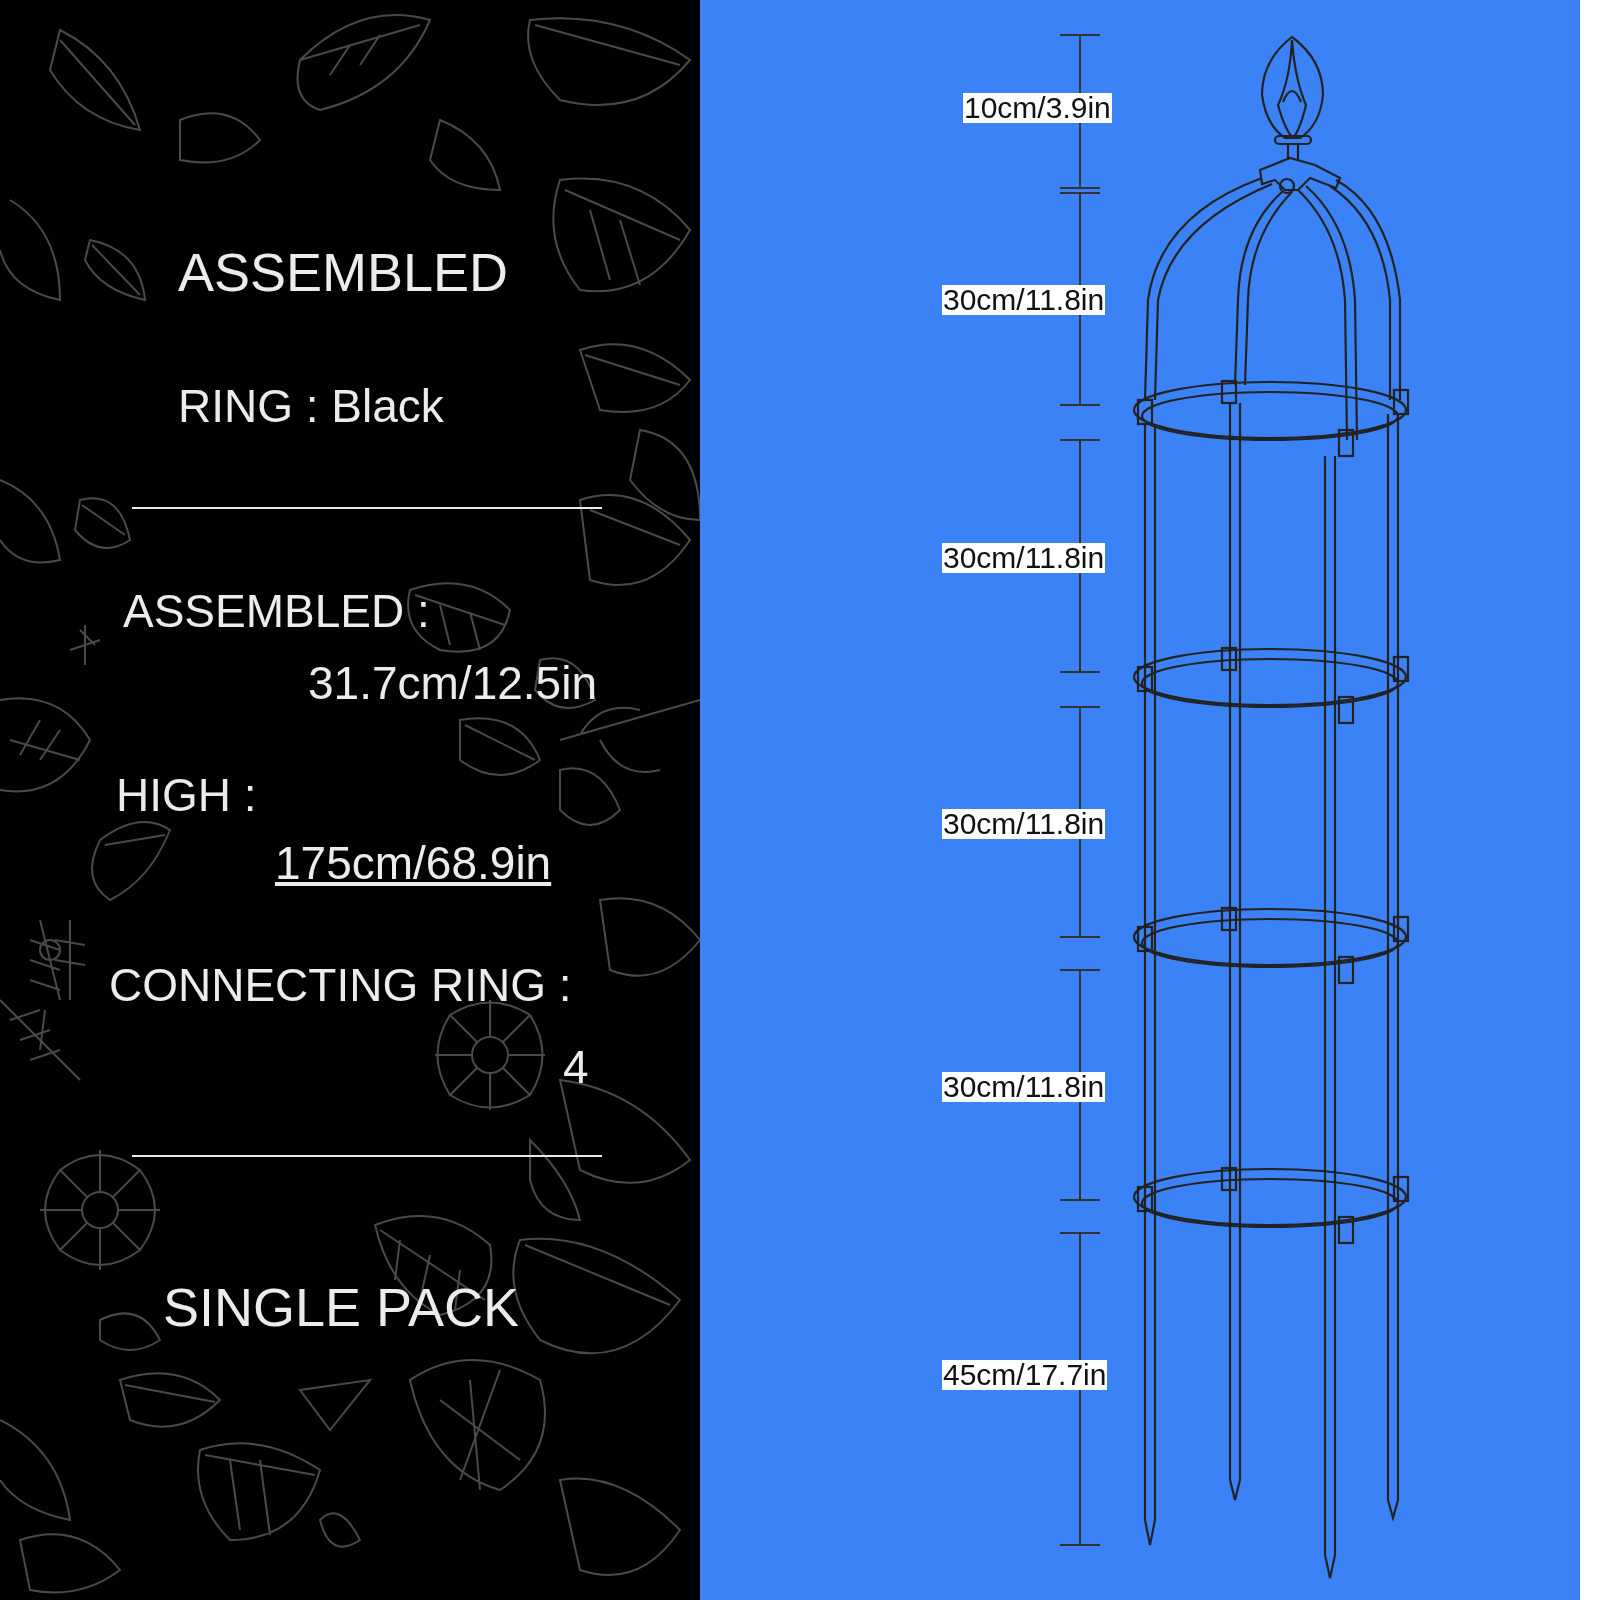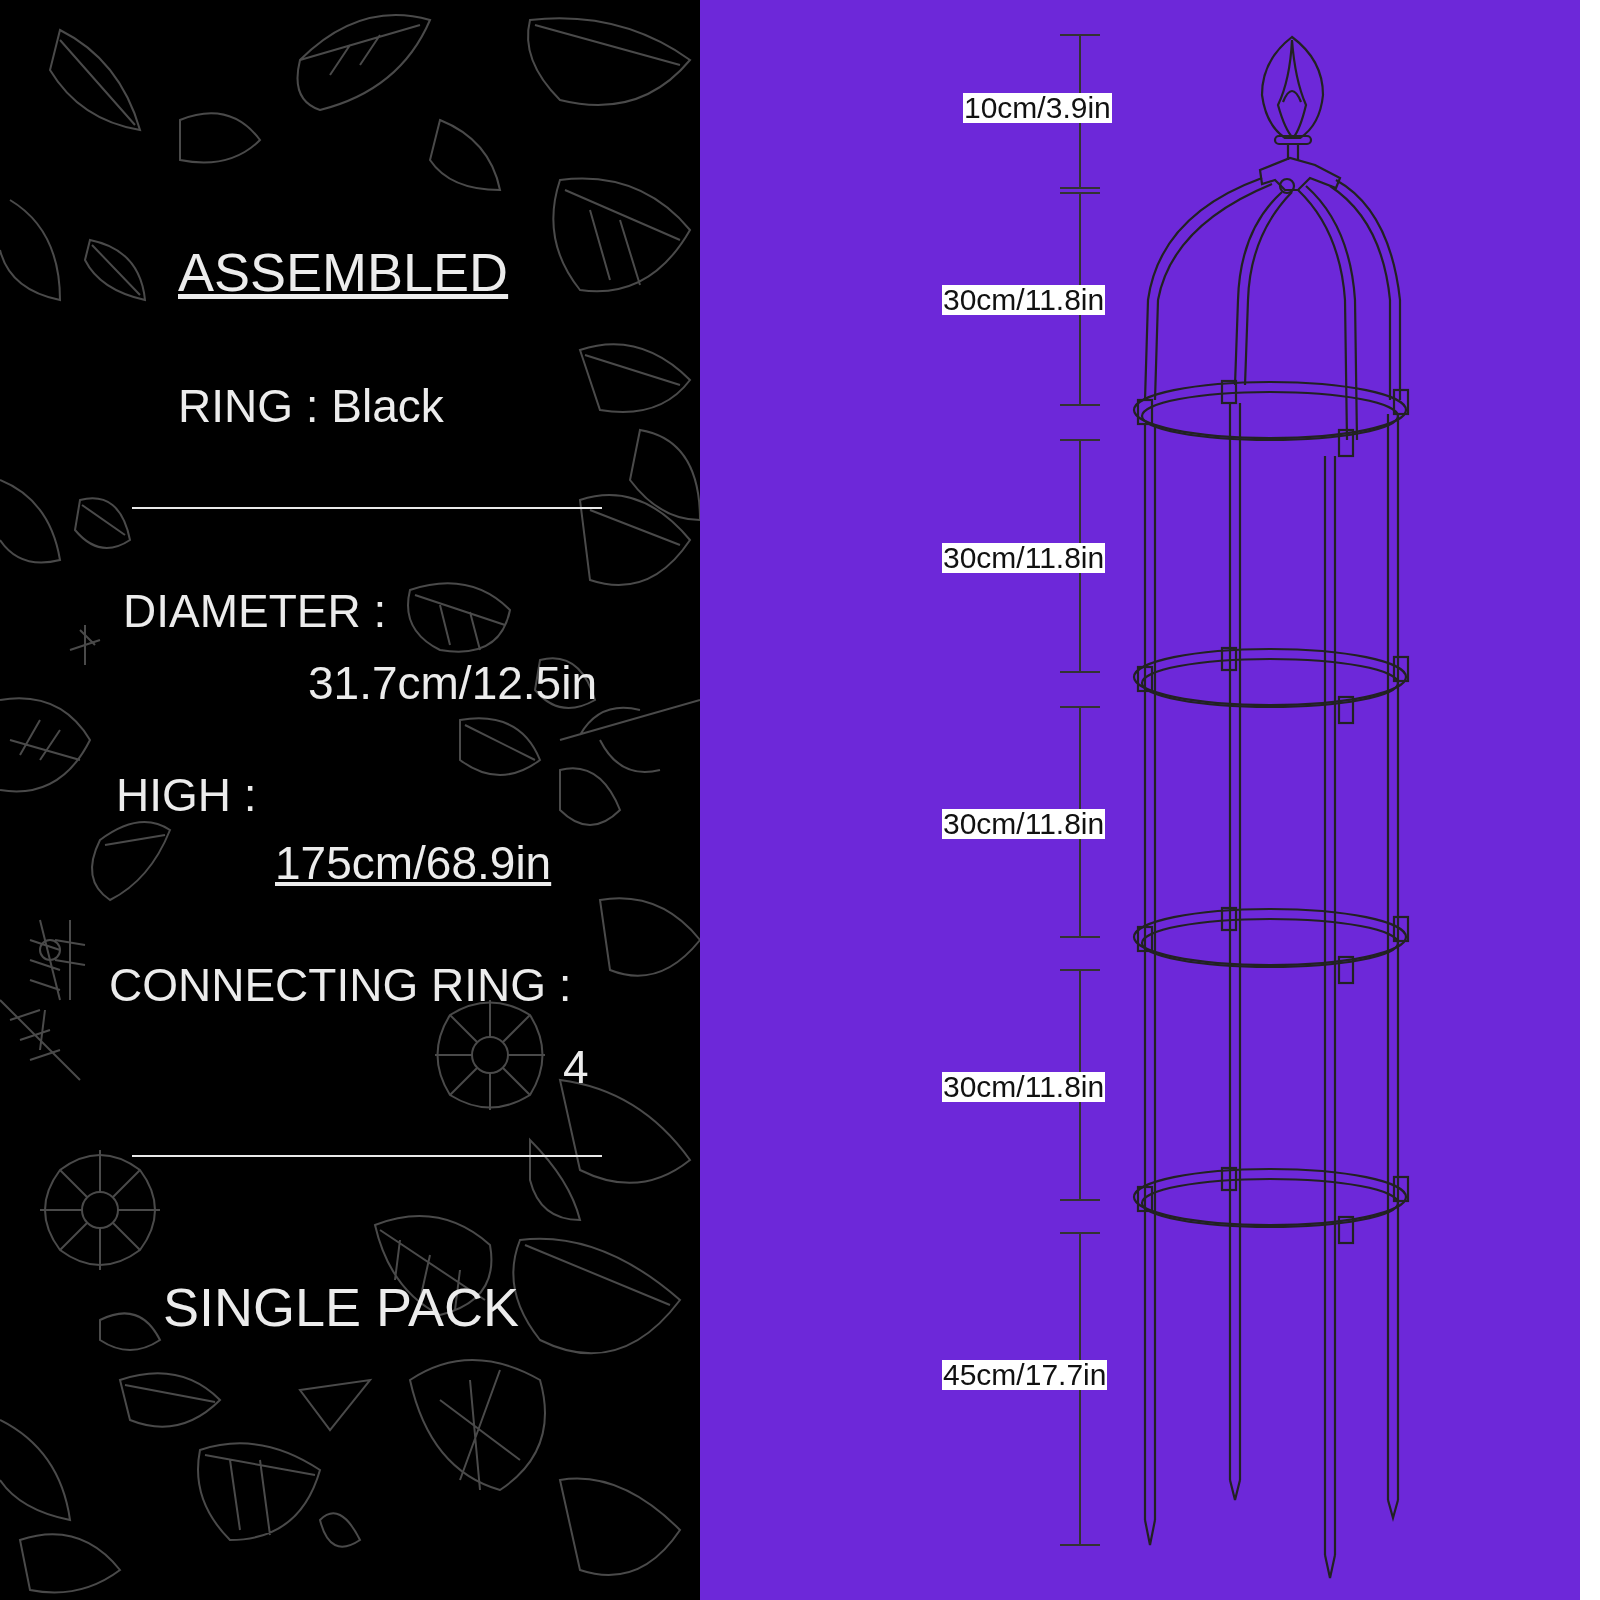--- a/index.html
+++ b/index.html
@@ -3,21 +3,21 @@
 <meta charset="utf-8">
 <style>
   html, body { margin: 0; padding: 0; }
   body { width: 1600px; height: 1600px; position: relative; overflow: hidden; background: #ffffff; font-family: "Liberation Sans", sans-serif; }
   .left-panel { position: absolute; left: 0; top: 0; width: 700px; height: 1600px; background: #000000; overflow: hidden; }
   .left-panel svg.deco { position: absolute; left: 0; top: 0; }
   .txt { position: absolute; color: #ececec; white-space: nowrap; font-family: "Liberation Sans", sans-serif; line-height: 1; }
   .title { font-size: 54px; }
   .spec { font-size: 46px; }
   .divider { position: absolute; height: 2px; background: #e8e8e8; }
-  .right-panel { position: absolute; left: 700px; top: 0; width: 880px; height: 1600px; background: #6d28d9; }
+  .right-panel { position: absolute; left: 700px; top: 0; width: 880px; height: 1600px; background: #3b82f6; }
   .dim-label { position: absolute; color: #111; font-size: 30px; white-space: nowrap; background: #fff; padding: 0 1px; line-height: 1; font-family: "Liberation Sans", sans-serif; }
   svg.drawing { position: absolute; left: 0; top: 0; }
 </style>
 </head>
 <body>
 
 <div class="left-panel">
   <svg class="deco" width="700" height="1600" viewBox="0 0 700 1600" fill="none" stroke="#4a4a4a" stroke-width="2">
 
     <path d="M300 60 Q360 0 430 20 Q400 90 320 110 Q290 100 300 60Z"></path>
@@ -71,25 +71,25 @@
     <path d="M0 1420 Q60 1450 70 1520 Q20 1510 0 1480"></path>
     <path d="M410 1380 Q470 1340 540 1380 Q560 1450 500 1490 Q430 1470 410 1380Z"></path>
     <path d="M470 1380 L480 1490 M440 1400 L520 1460 M500 1370 L460 1480"></path>
     <path d="M200 1450 Q260 1430 320 1470 Q300 1540 230 1540 Q190 1500 200 1450Z M205 1455 L315 1475 M230 1460 L240 1530 M260 1460 L270 1535"></path>
     <path d="M560 1480 Q620 1470 680 1530 Q640 1590 580 1570Z"></path>
     <path d="M320 1520 Q340 1500 360 1540 Q330 1560 320 1520Z"></path>
     <path d="M20 1540 Q80 1520 120 1570 Q80 1600 30 1590Z"></path>
     <path d="M100 1320 Q140 1300 160 1340 Q130 1360 100 1340Z"></path>
   </svg>
 
-  <div class="txt title" style="left:178px; top:245px;text-decoration:underline;">ASSEMBLED</div>
+  <div class="txt title" style="left:178px; top:245px;">ASSEMBLED</div>
   <div class="txt spec" style="left:178px; top:383px;">RING : Black</div>
   <div class="divider" style="left:132px; top:507px; width:470px;"></div>
 
-  <div class="txt spec" style="left:123px; top:588px;">DIAMETER :</div>
+  <div class="txt spec" style="left:123px; top:588px;">ASSEMBLED :</div>
   <div class="txt spec" style="left:276px; top:660px;margin-left:32px;">31.7cm/12.5in</div>
 
   <div class="txt spec" style="left:116px; top:772px;">HIGH :</div>
   <div class="txt spec" style="left:275px; top:840px;text-decoration:underline;">175cm/68.9in</div>
 
   <div class="txt spec" style="left:109px; top:962px;">CONNECTING RING :</div>
   <div class="txt spec" style="left:563px; top:1044px;">4</div>
 
   <div class="divider" style="left:132px; top:1155px; width:470px;"></div>
   <div class="txt title" style="left:163px; top:1280px;text-align:center;">SINGLE PACK</div>

